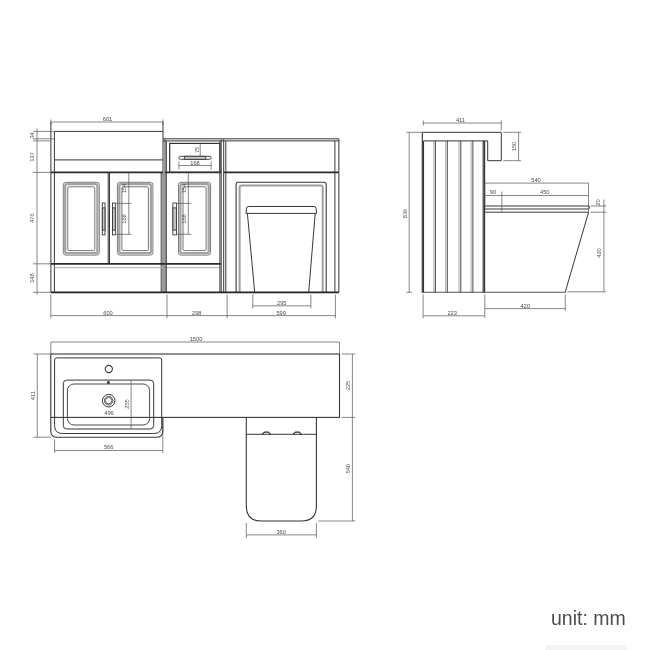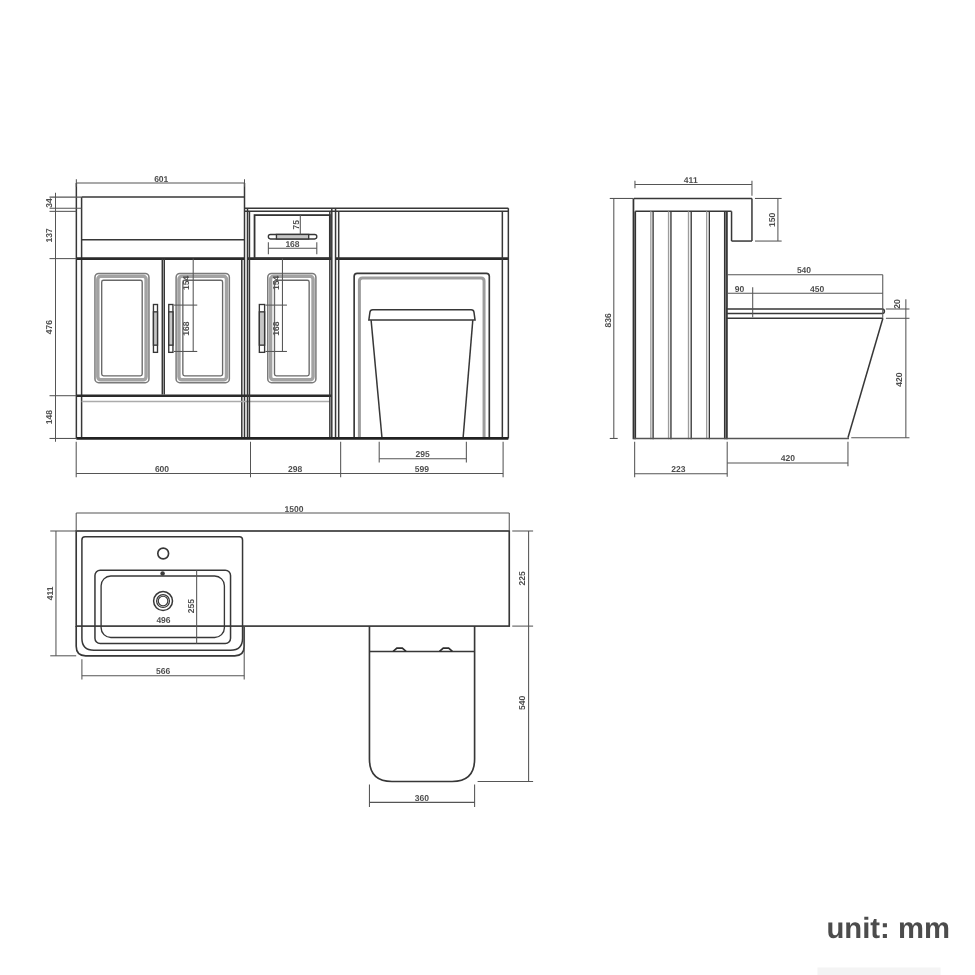--- a/index.html
+++ b/index.html
@@ -1,16 +1,16 @@
 <!DOCTYPE html>
 <html><head>
 <meta charset="utf-8">
 <style>
   html,body{margin:0;padding:0;background:#ffffff;}
-  .page{width:562px;height:650px;position:relative;font-family:"Liberation Sans",sans-serif;font-weight:bold;}
+  .page{width:562px;height:650px;position:relative;font-family:"Liberation Sans",sans-serif;}
   svg text{font-family:"Liberation Sans",sans-serif;fill:#4c4c4c;}
   .dim{font-size:5.7px;}
 </style>
 </head>
 <body>
 <div class="page">
 <svg style="filter:blur(0.22px)" width="650" height="650" viewBox="0 0 650 650" xmlns="http://www.w3.org/2000/svg">
 
 <rect x="0" y="0" width="650" height="650" fill="#ffffff"></rect>
 

